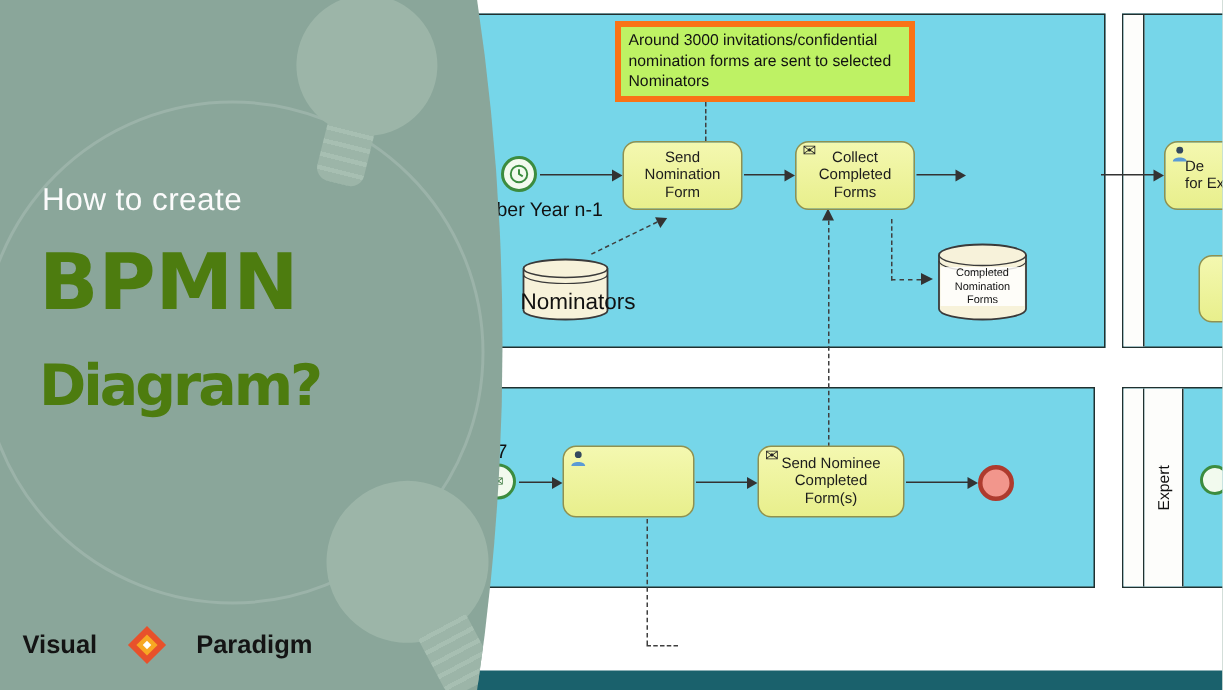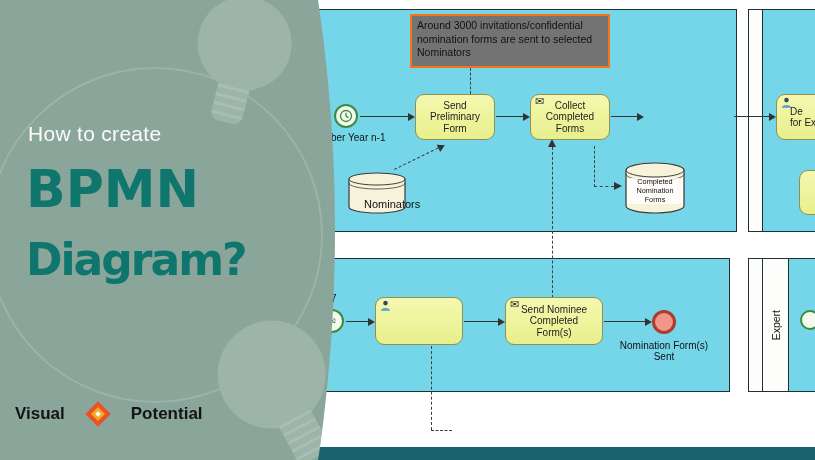--- a/index.html
+++ b/index.html
@@ -19,29 +19,29 @@
   .task-label { white-space:pre-line; }
   .task-left { justify-content:flex-start; text-align:left; padding-left:13px; }
   .corner-ic { position:absolute; top:0; left:4px; font-size:11px; line-height:1.2; color:#222; }
   .corner-svg { position:absolute; top:2px; left:4px; }
 
   .event { position:absolute; border-radius:50%; display:flex; align-items:center; justify-content:center; z-index:3; }
   .ev-start { border:2px solid #3C8C3F; background:#F2FAEE; }
   .ev-end { border:3.5px solid #AE3B2E; background:#F2968C; }
   .ev-msg { font-size:9px; color:#2F6F33; line-height:1; }
 
-  .lbl { position:absolute; font-size:10px; color:#111; z-index:3; white-space:pre-line; }
+  .lbl { position:absolute; font-size:13px; color:#111; z-index:3; white-space:pre-line; }
   .center { text-align:center; }
 
   .ds { position:absolute; z-index:3; }
-  .ds-label { position:absolute; left:0; right:0; bottom:5px; text-align:center; font-size:11px; color:#111;margin-left:17px; }
+  .ds-label { position:absolute; left:0; right:0; bottom:5px; text-align:center; font-size:15px; color:#111; }
   .ds-label-sm { position:absolute; left:3px; right:3px; top:17px; text-align:center; font-size:7.3px;
                  line-height:1.2; color:#111; white-space:pre-line; background:rgba(255,255,255,0.82); }
 
-  .annotation { position:absolute; background:#737373; border:2px solid #f97316; font-size:10.5px; color:#111;
+  .annotation { position:absolute; background:#bef264; border:4px solid #f97316; font-size:10.5px; color:#111;
                 z-index:3; line-height:1.3; }
 
   .arr { position:absolute; height:9px; z-index:2; }
   .arr .ln { position:absolute; left:0; right:5px; top:4px; border-top:1.4px solid #333; }
   .arr .hd { position:absolute; right:0; top:0.5px; width:0; height:0; border-left:7px solid #333;
              border-top:4px solid transparent; border-bottom:4px solid transparent; }
   .dash-v { position:absolute; width:0; border-left:1.4px dashed #3f3f3f; z-index:2; }
   .dash-h { position:absolute; height:0; border-top:1.4px dashed #3f3f3f; z-index:2; }
   .diag { position:absolute; height:0; border-top:1.4px dashed #3f3f3f; transform-origin:0 0; z-index:2; }
   .diag .hd { position:absolute; right:-2px; top:-4.5px; width:0; height:0; border-left:7px solid #333;
@@ -61,26 +61,26 @@
   .bbase { position:absolute; border-radius:3px 3px 9px 9px;
            background:repeating-linear-gradient(0deg,#9CB5A8 0 6px,#A7BFB2 6px 9px); }
   .bulb-top { left:660px; top:566px; width:94px; height:132px; transform:rotate(14deg); }
   .bulb-top .globe { width:94px; height:94px; }
   .bulb-top .bbase { left:31px; top:88px; width:32px; height:40px; }
   .bulb-bottom { left:695px; top:888px; width:108px; height:152px; transform:rotate(-28deg); }
   .bulb-bottom .globe { width:108px; height:108px; }
   .bulb-bottom .bbase { left:36px; top:102px; width:36px; height:46px; }
 
   .kicker { position:absolute; left:28px; top:122px; font-size:21px; color:#FBFBFB; letter-spacing:0.3px; z-index:6; }
-  .title { position:absolute; left:26px; color:#0f766e; font-weight:800; z-index:6; line-height:1;
+  .title { position:absolute; left:26px; color:#4d7c0f; font-weight:800; z-index:6; line-height:1;
            font-family:"DejaVu Sans", sans-serif; }
   .title1 { top:163px; font-size:52px; }
-  .title2 { top:238px; font-size:44px; letter-spacing:-2px; }
-
-  .brand { position:absolute; left:15px; top:401px; display:flex; align-items:center; gap:20px; z-index:6;
+  .title2 { top:238px; font-size:38px; letter-spacing:-2px; }
+
+  .brand { position:absolute; left:15px; top:417px; display:flex; align-items:center; gap:20px; z-index:6;
            font-weight:bold; font-size:17px; color:#141414; }
   .vp-diamond { position:relative; width:26px; height:26px; }
   .vpd1 { position:absolute; left:4px; top:4px; width:18px; height:18px; transform:rotate(45deg); background:#E8512B; }
   .vpd2 { position:absolute; left:8px; top:8px; width:10px; height:10px; transform:rotate(45deg); background:#F7A823; }
   .vpd3 { position:absolute; left:11px; top:11px; width:4px; height:4px; transform:rotate(45deg); background:#ffffff; }
 </style>
 </head>
 <body>
 
 <div class="stage">
@@ -147,21 +147,21 @@
   <div class="event ev-start" style="left:334px;top:104px;width:24px;height:24px">
     <svg width="14" height="14" viewBox="0 0 14 14">
       <circle cx="7" cy="7" r="5.5" fill="none" stroke="#3C8C3F" stroke-width="1.3"></circle>
       <path d="M7 3.8 L7 7 L9.5 8.6" fill="none" stroke="#3C8C3F" stroke-width="1.3"></path>
     </svg>
   </div>
   <div class="lbl" style="left:331px;top:132px">ber Year n-1</div>
 
   <div class="task" style="left:415px;top:94px;width:80px;height:46px">
     <span class="task-label">Send
-Preliminary
+Nomination
 Form</span>
   </div>
 
   <div class="task" style="left:530px;top:94px;width:80px;height:46px">
     <span class="corner-ic">✉</span>
     <span class="task-label">Collect
 Completed
 Forms</span>
   </div>
 
@@ -210,22 +210,20 @@
   </div>
 
   <div class="task" style="left:505px;top:297px;width:98px;height:48px">
     <span class="corner-ic">✉</span>
     <span class="task-label">Send Nominee
 Completed
 Form(s)</span>
   </div>
 
   <div class="event ev-end" style="left:652px;top:310px;width:24px;height:24px"></div>
-  <div class="lbl center" style="left:612px;top:340px;width:104px">Nomination Form(s)
-Sent</div>
 
   <div class="event ev-start" style="left:800px;top:310px;width:20px;height:20px"></div>
 
 
   <div class="panel">
     <div class="halo"></div>
     <div class="bulb bulb-top">
       <span class="globe"></span>
       <span class="bbase"></span>
     </div>
@@ -239,16 +237,16 @@
   <div class="title title1">BPMN</div>
   <div class="title title2">Diagram?</div>
 
   <div class="brand">
     <span>Visual</span>
     <span class="vp-diamond">
       <span class="vpd1"></span>
         <span class="vpd2"></span>
         <span class="vpd3"></span>
     </span>
-    <span>Potential</span>
+    <span>Paradigm</span>
   </div>
 
 </div>
 
 </body></html>

